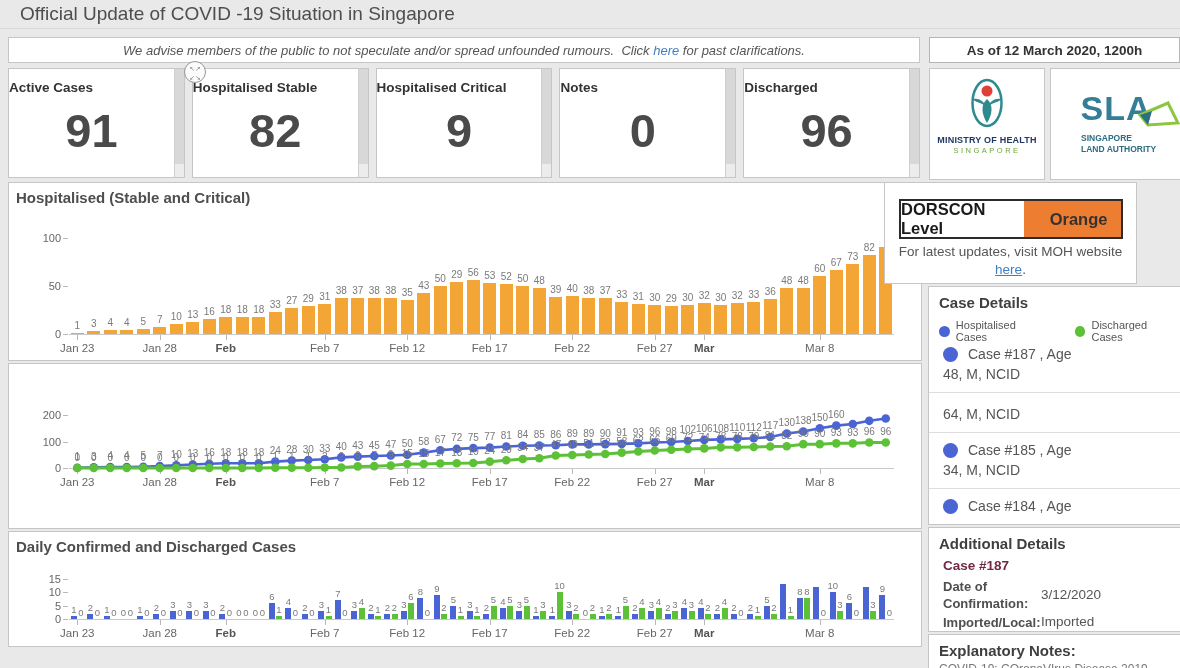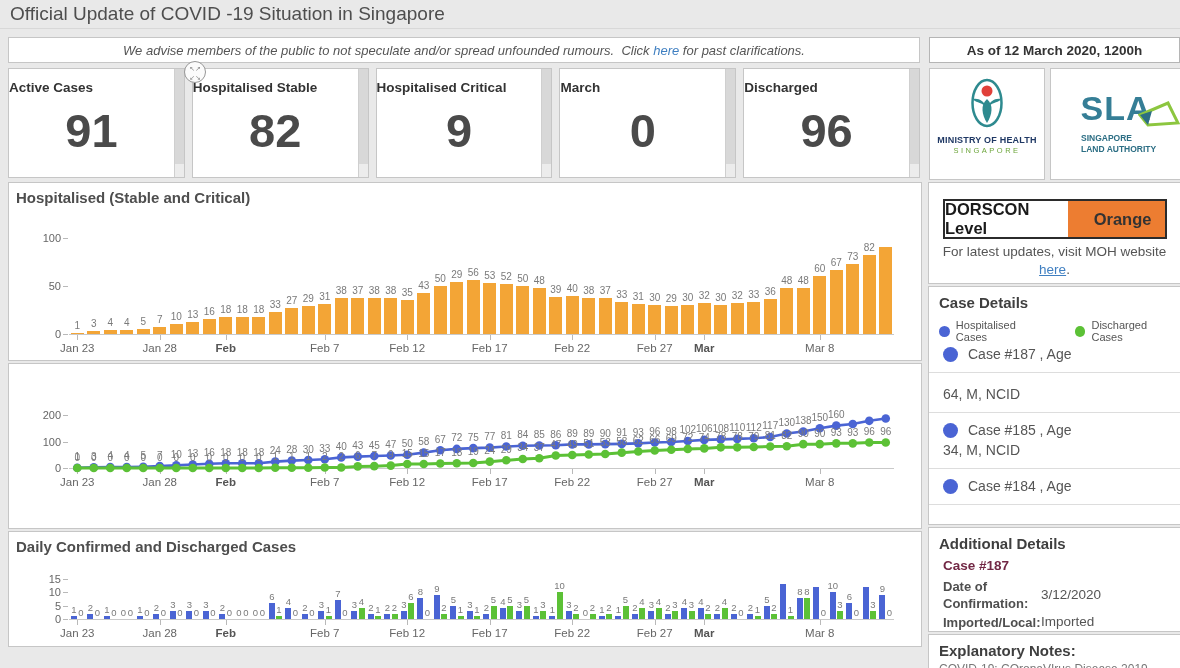--- a/index.html
+++ b/index.html
@@ -1,18 +1,18 @@
 <!DOCTYPE html>
 <html><head>
 <meta charset="utf-8">
 <style>
   html,body{margin:0;padding:0;}
   .stage{position:relative;width:1180px;height:668px;background:#E9E9E9;overflow:hidden;
          font-family:"Liberation Sans",sans-serif;}
-  .page-title{position:absolute;left:10px;top:3px;font-size:19px;color:#4E4E4E;}
+  .page-title{position:absolute;left:20px;top:3px;font-size:19px;color:#4E4E4E;}
   .title-rule{position:absolute;left:0;top:28px;width:1180px;height:1px;background:#D8D8D8;}
   .advisory{position:absolute;left:8px;top:37px;width:910px;height:24px;background:#FFF;
             border:1px solid #C6C6C6;display:flex;align-items:center;justify-content:center;
             font-style:italic;font-size:13px;color:#555;}
   .advisory span,.advisory a{white-space:pre;}
   .link{color:#3F7FC1;text-decoration:none;cursor:pointer;}
   .link.u{text-decoration:underline;}
   .asof{position:absolute;left:929px;top:37px;width:249px;height:24px;background:#FFF;
         border:1px solid #B5B5B5;display:flex;align-items:center;justify-content:center;
         font-weight:bold;font-size:13.5px;color:#333;}
@@ -33,21 +33,21 @@
   .sla-card{left:1050px;width:130px;}
   .moh-name{font-size:9px;font-weight:bold;color:#1F3864;margin-top:2px;letter-spacing:.2px;}
   .moh-country{font-size:7.5px;color:#6CA53A;letter-spacing:2.5px;margin-top:1px;}
   .sla-abbr{font-size:34px;font-weight:bold;color:#357E96;letter-spacing:1px;line-height:34px;}
   .sla-sub{font-size:8.5px;font-weight:bold;color:#2C6E84;text-align:left;margin-left:30px;line-height:11px;}
   .panel{position:absolute;background:#FFF;border:1px solid #C6C6C6;overflow:hidden;}
   .panel-title{position:absolute;left:7px;top:6px;font-weight:bold;font-size:15px;color:#4E4E4E;}
   #panel1{left:8px;top:182px;width:912px;height:177px;}
   #panel2{left:8px;top:363px;width:912px;height:164px;}
   #panel3{left:8px;top:531px;width:912px;height:114px;}
-  #dorscon-panel{left:928px;top:182px;width:251px;height:100px;}
+  #dorscon-panel{left:884px;top:182px;width:251px;height:100px;}
   #casedetails-panel{left:928px;top:286px;width:251px;height:237px;}
   #adddetails-panel{left:928px;top:527px;width:251px;height:103px;}
   #notes-panel{left:928px;top:634px;width:251px;height:60px;}
   .ytick{position:absolute;left:0;width:52px;text-align:right;font-size:11px;color:#666;}
   .ytickmark,.xtickmark{position:absolute;background:#B9B9B9;}
   .axisline{position:absolute;height:1px;background:#C9C9C9;}
   .xtick{position:absolute;width:64px;text-align:center;font-size:11.5px;color:#666;}
   .xtick.bold{font-weight:bold;color:#555;}
   .bar{position:absolute;}
   .vlabel{position:absolute;width:26px;text-align:center;font-size:10px;color:#7A7A7A;}
@@ -106,21 +106,21 @@
         </div>
       </div>
       <div class="card">
         <div class="card-label">Hospitalised Critical</div>
         <div class="card-value">9</div>
         <div class="card-scroll">
           <i></i>
         </div>
       </div>
       <div class="card">
-        <div class="card-label">March</div>
+        <div class="card-label">Notes</div>
         <div class="card-value">0</div>
         <div class="card-scroll">
           <i></i>
         </div>
       </div>
       <div class="card">
         <div class="card-label">Discharged</div>
         <div class="card-value">96</div>
         <div class="card-scroll">
           <i></i>
@@ -766,20 +766,21 @@
           <div>Hospitalised Cases</div>
         </div>
         <div class="legend-item">
           <div class="legend-dot" style="background: rgb(92, 193, 54);"></div>
           <div>Discharged Cases</div>
         </div>
       </div>
     <div class="case-list" id="case-list">
         <div class="case-row">
           <div class="case-l1"><span class="case-dot" style="background: rgb(74, 100, 212);"></span>Case #187 , Age</div>
+          <div class="case-l2">48, M, NCID</div>
         </div>
         <div class="case-row">
           <div class="case-l2">64, M, NCID</div>
         </div>
         <div class="case-row">
           <div class="case-l1"><span class="case-dot" style="background: rgb(74, 100, 212);"></span>Case #185 , Age</div>
           <div class="case-l2">34, M, NCID</div>
         </div>
         <div class="case-row">
           <div class="case-l1"><span class="case-dot" style="background: rgb(74, 100, 212);"></span>Case #184 , Age</div>

